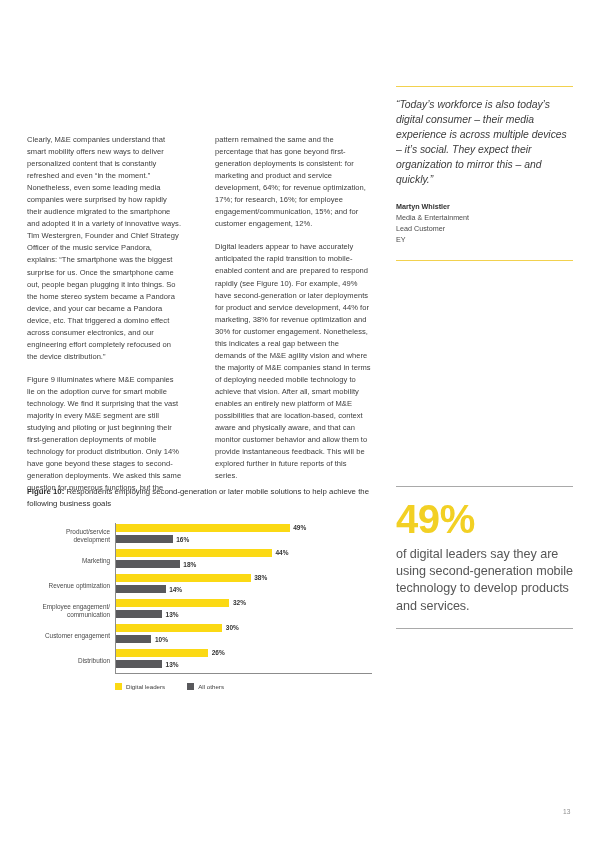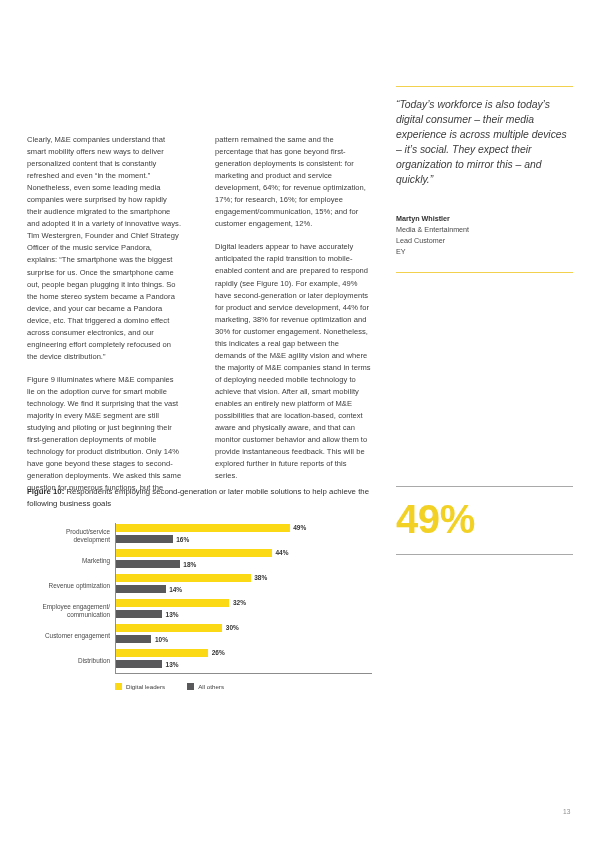--- a/index.html
+++ b/index.html
@@ -68,21 +68,21 @@
   }
   #quote-text {
     font-size: 10.4px;
     line-height: 15.1px;
     font-style: italic;
     color: #3c3c3c;
     margin: 10px 0 0 0;
     letter-spacing: -0.002em;
   }
   #quote-attrib {
-    margin-top: 25px;
+    margin-top: 13px;
     font-size: 7.2px;
     line-height: 11.3px;
     color: #4a4a4a;
   }
   #quote-attrib .attrib-name {
     font-weight: bold;
     color: #303030;
     display: block;
   }
   #quote-attrib span { display: block; }
@@ -367,18 +367,19 @@
           <span class="legend-swatch others"></span>
           <span>All others</span>
         </div>
       </div>
     </div>
   </div>
 
   <div id="stat-block">
     <div class="rule-gray"></div>
     <div id="stat-number">49%</div>
+    <p id="stat-text">of digital leaders say they are using second-generation mobile technology to develop products and services.</p>
     <div id="stat-rule-bottom" class="rule-gray"></div>
   </div>
 
   <div id="page-number">13</div>
 
 </div>
 
 </body></html>

